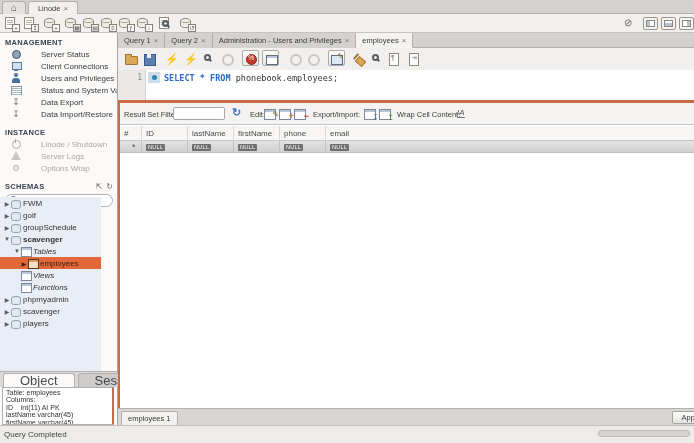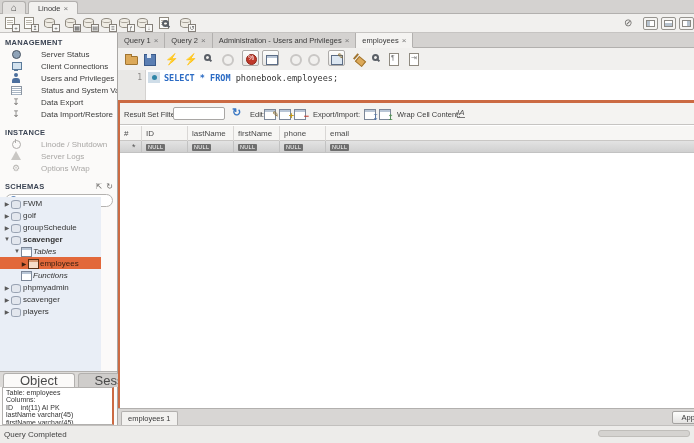--- a/index.html
+++ b/index.html
@@ -371,20 +371,24 @@
         <span class="ic-tbl"></span>
         <span>Tables</span>
         </div>
       <div class="tree-row lvl2 selected">
         <span class="tr-arrow" style="color:#3c2010">▶</span>
         <span class="ic-tbl ic-tblsel"></span>
         <span>employees</span>
         </div>
       <div class="tree-row lvl1" style="padding-left:21px">
         <span class="ic-tbl"></span>
+        <span>Views</span>
+        </div>
+      <div class="tree-row lvl1" style="padding-left:21px">
+        <span class="ic-tbl"></span>
         <span>Functions</span>
         </div>
       <div class="tree-row lvl0">
         <span class="tr-arrow">▶</span>
         <span class="ic-schema"></span>
         <span>phpmyadmin</span>
         </div>
       <div class="tree-row lvl0">
         <span class="tr-arrow">▶</span>
         <span class="ic-schema"></span>

